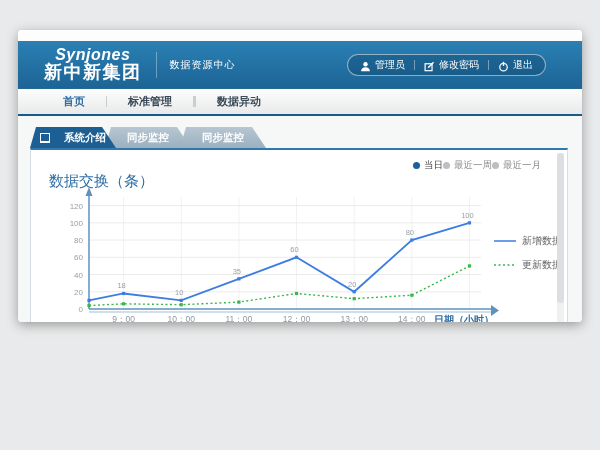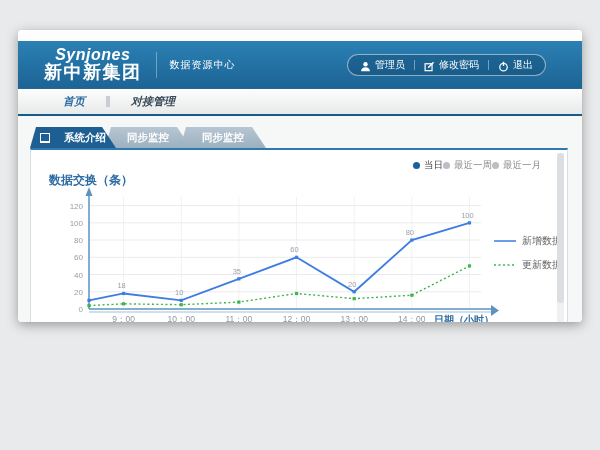--- a/index.html
+++ b/index.html
@@ -17,40 +17,40 @@
   .brand-divider{width:1px;height:26px;background:rgba(255,255,255,.35);margin:0 13px 0 14px;}
   .app-title{color:#fff;font-size:10px;font-weight:normal;letter-spacing:1px;margin:0;}
   .user-pill{position:absolute;right:36px;top:13px;height:20px;display:flex;align-items:center;
              background:rgba(8,55,90,.28);border:1px solid rgba(255,255,255,.5);
              border-radius:11px;padding:0 12px;color:#fff;font-size:10px;}
   .pill-item{display:flex;align-items:flex-end;gap:4px;cursor:pointer;white-space:nowrap;}
   .pill-sep{width:1px;height:10px;background:rgba(255,255,255,.4);margin:0 9px;}
   .main-nav{height:25px;background:linear-gradient(#fdfdfd,#e8e9e9);
             border-bottom:3px solid var(--nav-border);}
   #nav-list{list-style:none;margin:0;padding:0 0 0 24px;display:flex;align-items:center;height:100%;}
-  .nav-item{font-size:11px;font-weight:bold;color:#3a4a58;padding:0 21px;cursor:pointer;white-space:nowrap;font-style:italic;}
+  .nav-item{font-size:11px;font-weight:bold;color:#3a4a58;padding:0 21px;cursor:pointer;white-space:nowrap;}
   .nav-item.active{color:var(--accent);}
   .nav-sep{width:1px;height:11px;background:#c9ced2;}
   .content{position:absolute;left:0;right:0;top:86px;bottom:0;background:#f6f7f7;}
   .tab-bar{position:absolute;left:12px;top:11px;display:flex;height:21px;}
   .tab{height:21px;width:86px;margin-right:-11px;display:flex;align-items:center;justify-content:center;
        gap:14px;color:#fff;font-size:10.5px;font-weight:bold;cursor:pointer;position:relative;
        clip-path:polygon(0 100%,6px 0,calc(100% - 14px) 0,100% 100%);
        background:linear-gradient(#b7c6d2,#9cb0bf);}
   .tab.active{background:var(--active-tab);z-index:3;}
   .tab-icon{width:8px;height:7px;border:1px solid #fff;border-bottom-width:2px;display:inline-block;}
   .panel{position:absolute;left:12px;top:32px;width:538px;height:272px;background:#fff;
          border:1px solid #d6dee4;border-top:2px solid #2f79ae;box-sizing:border-box;}
   .radio-row{position:absolute;top:9px;right:26px;display:flex;align-items:center;
              font-size:9.5px;color:#8b8b8b;}
   .radio-item{display:flex;gap:4px;align-items:center;cursor:pointer;}
   .radio-item.selected{color:#444;}
   .dot{width:7px;height:7px;border-radius:50%;background:#b9bfc4;}
   .dot.sel{background:var(--radio-sel);}
-  .y-label{position:absolute;left:18px;top:22px;color:var(--accent);font-size:12px;font-weight:bold;}
+  .y-label{position:absolute;left:18px;top:22px;color:var(--accent);font-size:15px;font-weight:normal;}
   #chart{position:absolute;left:20px;top:35px;width:470px;height:150px;overflow:visible;}
   .chart-legend{position:absolute;left:462px;top:84px;display:flex;flex-direction:column;gap:10px;}
   .legend-item{display:flex;align-items:center;gap:5px;font-size:10px;color:#666;white-space:nowrap;}
   .scrollbar{position:absolute;right:3px;top:3px;width:7px;height:252px;background:#eef0f1;border-radius:3px;}
   .scrollbar .thumb{width:7px;height:150px;background:#dbdfe2;border-radius:3px;}
   .note{position:absolute;top:207px;left:0;right:0;text-align:center;font-size:10px;color:#555;}
   .note-prefix{color:var(--note-red);font-weight:bold;}
   .tick{font-size:8px;fill:#94a0a8;}
   .xtick{font-size:8.5px;fill:#8d99a3;}
   .plabel{font-size:7.5px;fill:#9aa0a6;}
@@ -95,24 +95,25 @@
           </svg>
           <span>退出</span>
         </span>
       </div>
     </header>
 
     <nav class="main-nav">
       <ul id="nav-list">
           <li class="nav-item active">首页</li>
           <li class="nav-sep"></li>
-          <li class="nav-sep"></li>
-          <li class="nav-sep"></li>
-          <li class="nav-sep"></li>
-          <li class="nav-item">对接管理</li>
+          <li class="nav-item">标准管理</li>
+          <li class="nav-sep"></li>
+          <li class="nav-sep"></li>
+          <li class="nav-sep"></li>
+          <li class="nav-item">数据异动</li>
         </ul>
     </nav>
 
     <div class="content">
       <div class="tab-bar" id="tab-bar">
           <div class="tab active" style="z-index: 3;">
             <span class="tab-icon"></span>
             <span>系统介绍</span>
           </div>
           <div class="tab" style="z-index: 1;">

